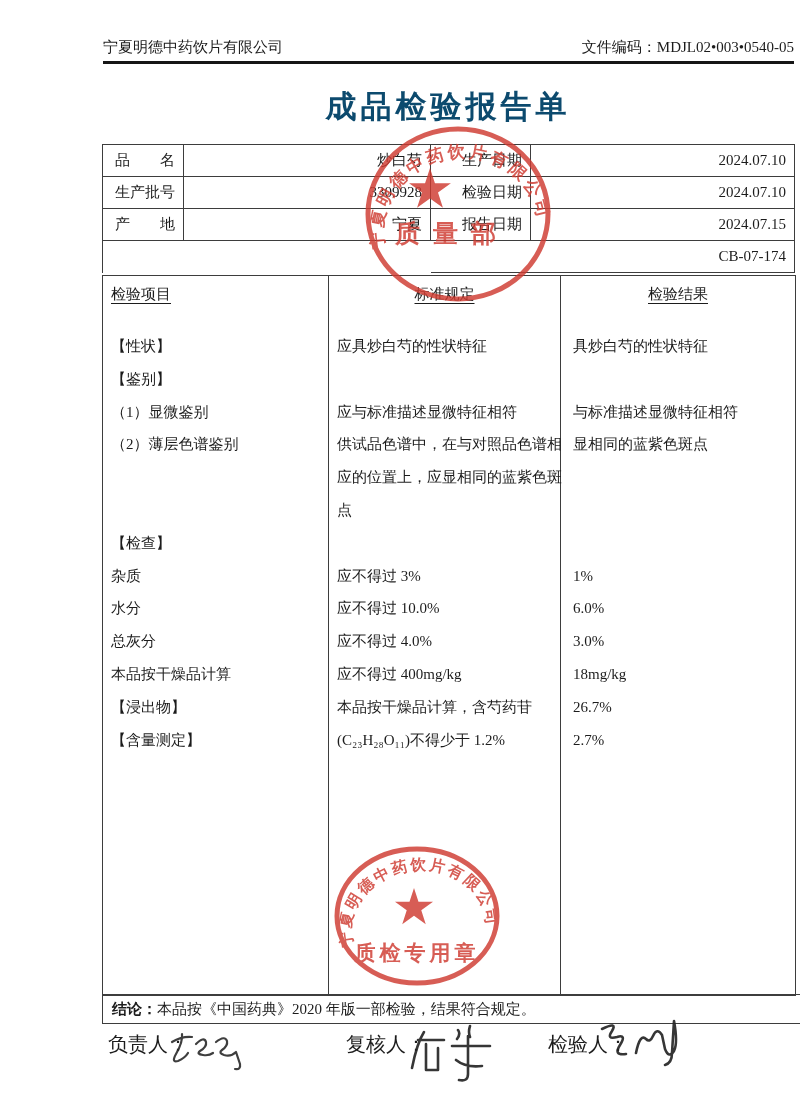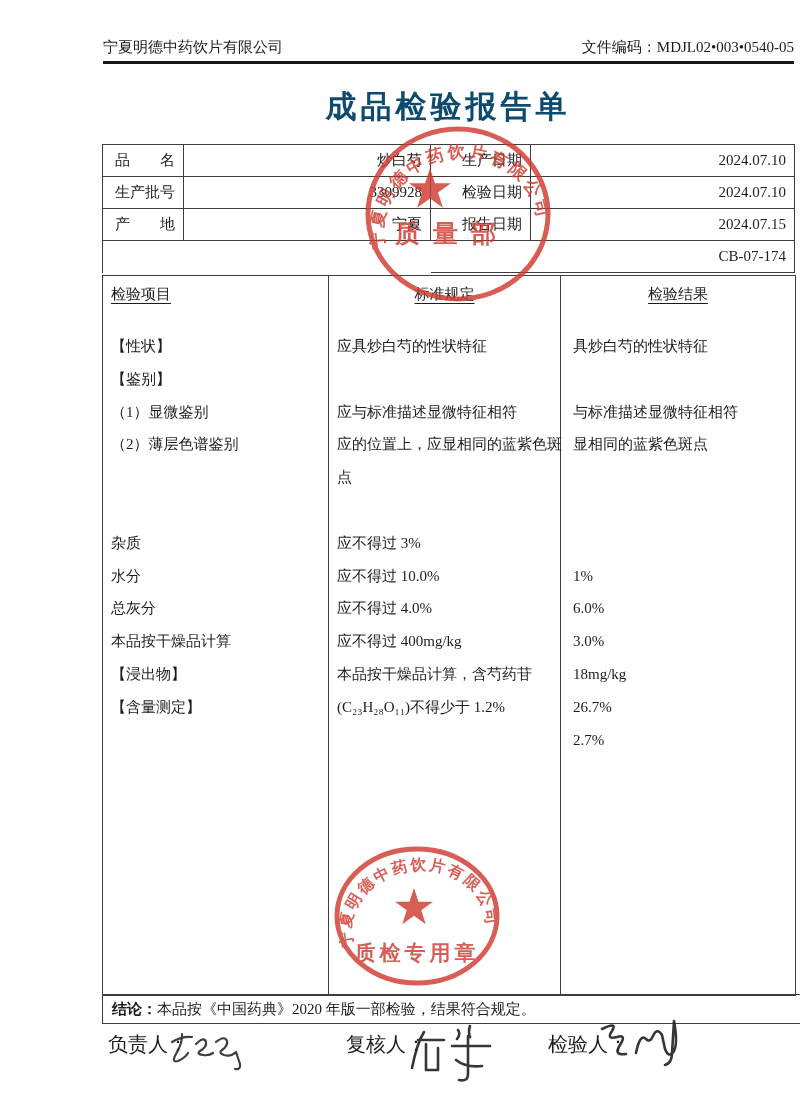--- a/index.html
+++ b/index.html
@@ -97,35 +97,37 @@
   <div class="main-table">
     <div class="mcol b mcol1">
       <div class="col-head left"><span>检验项目</span></div>
       <div class="lines">
           <div class="tline">【性状】</div>
           <div class="tline">【鉴别】</div>
           <div class="tline">（1）显微鉴别</div>
           <div class="tline">（2）薄层色谱鉴别</div>
           <div class="tline"></div>
           <div class="tline"></div>
+          <div class="tline">【检查】</div>
           <div class="tline">杂质</div>
           <div class="tline">水分</div>
           <div class="tline">总灰分</div>
           <div class="tline">本品按干燥品计算</div>
           <div class="tline">【浸出物】</div>
           <div class="tline">【含量测定】</div>
           <div class="tline"></div>
         </div>
     </div>
     <div class="mcol b mcol2">
       <div class="col-head center"><span>标准规定</span></div>
       <div class="lines">
           <div class="tline">应具炒白芍的性状特征</div>
           <div class="tline"></div>
           <div class="tline">应与标准描述显微特征相符</div>
+          <div class="tline">供试品色谱中，在与对照品色谱相</div>
           <div class="tline">应的位置上，应显相同的蓝紫色斑</div>
           <div class="tline">点</div>
           <div class="tline"></div>
           <div class="tline">应不得过 3%</div>
           <div class="tline">应不得过 10.0%</div>
           <div class="tline">应不得过 4.0%</div>
           <div class="tline">应不得过 400mg/kg</div>
           <div class="tline">本品按干燥品计算，含芍药苷</div>
           <div class="tline">(C₂₃H₂₈O₁₁)不得少于 1.2%</div>
         </div>

